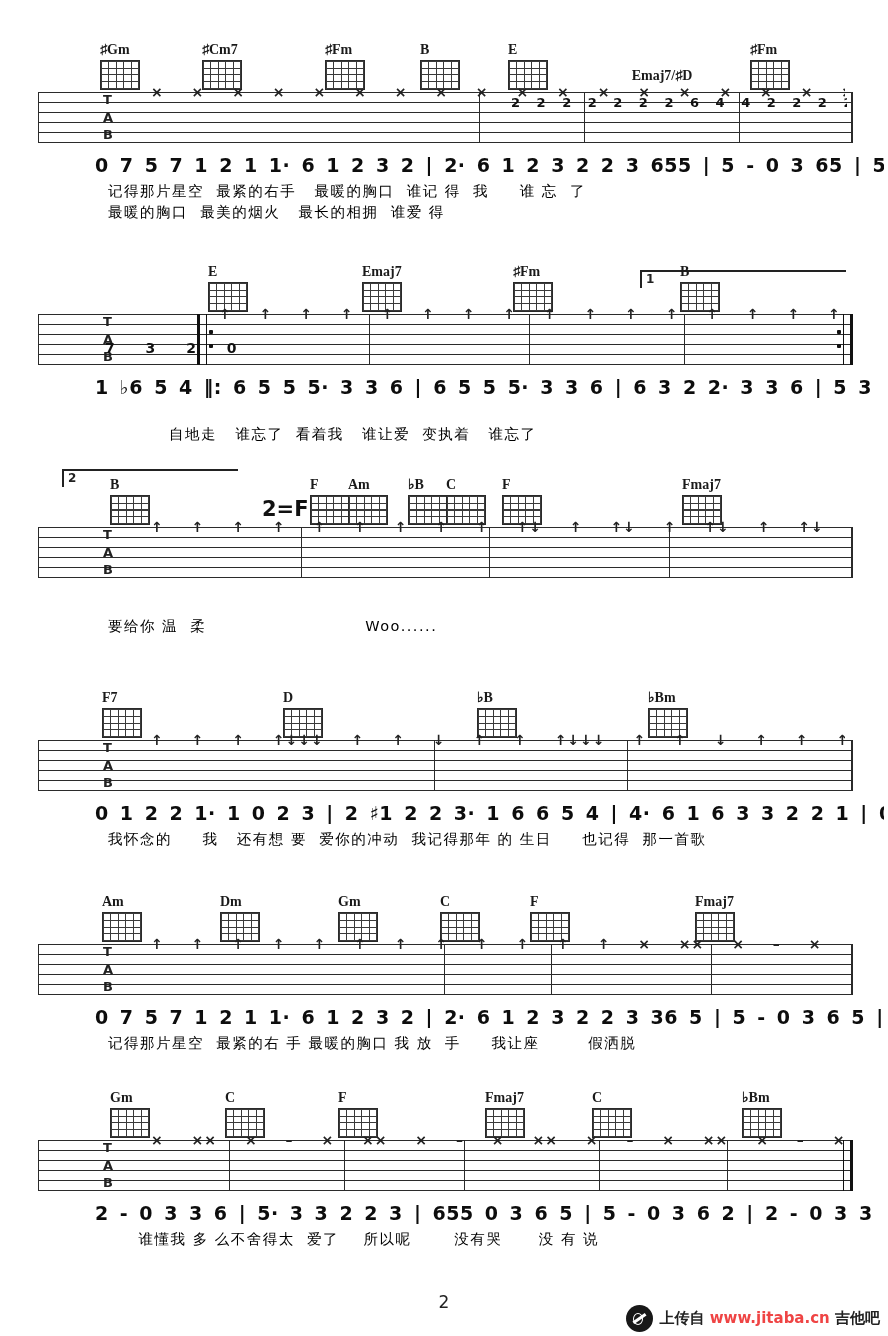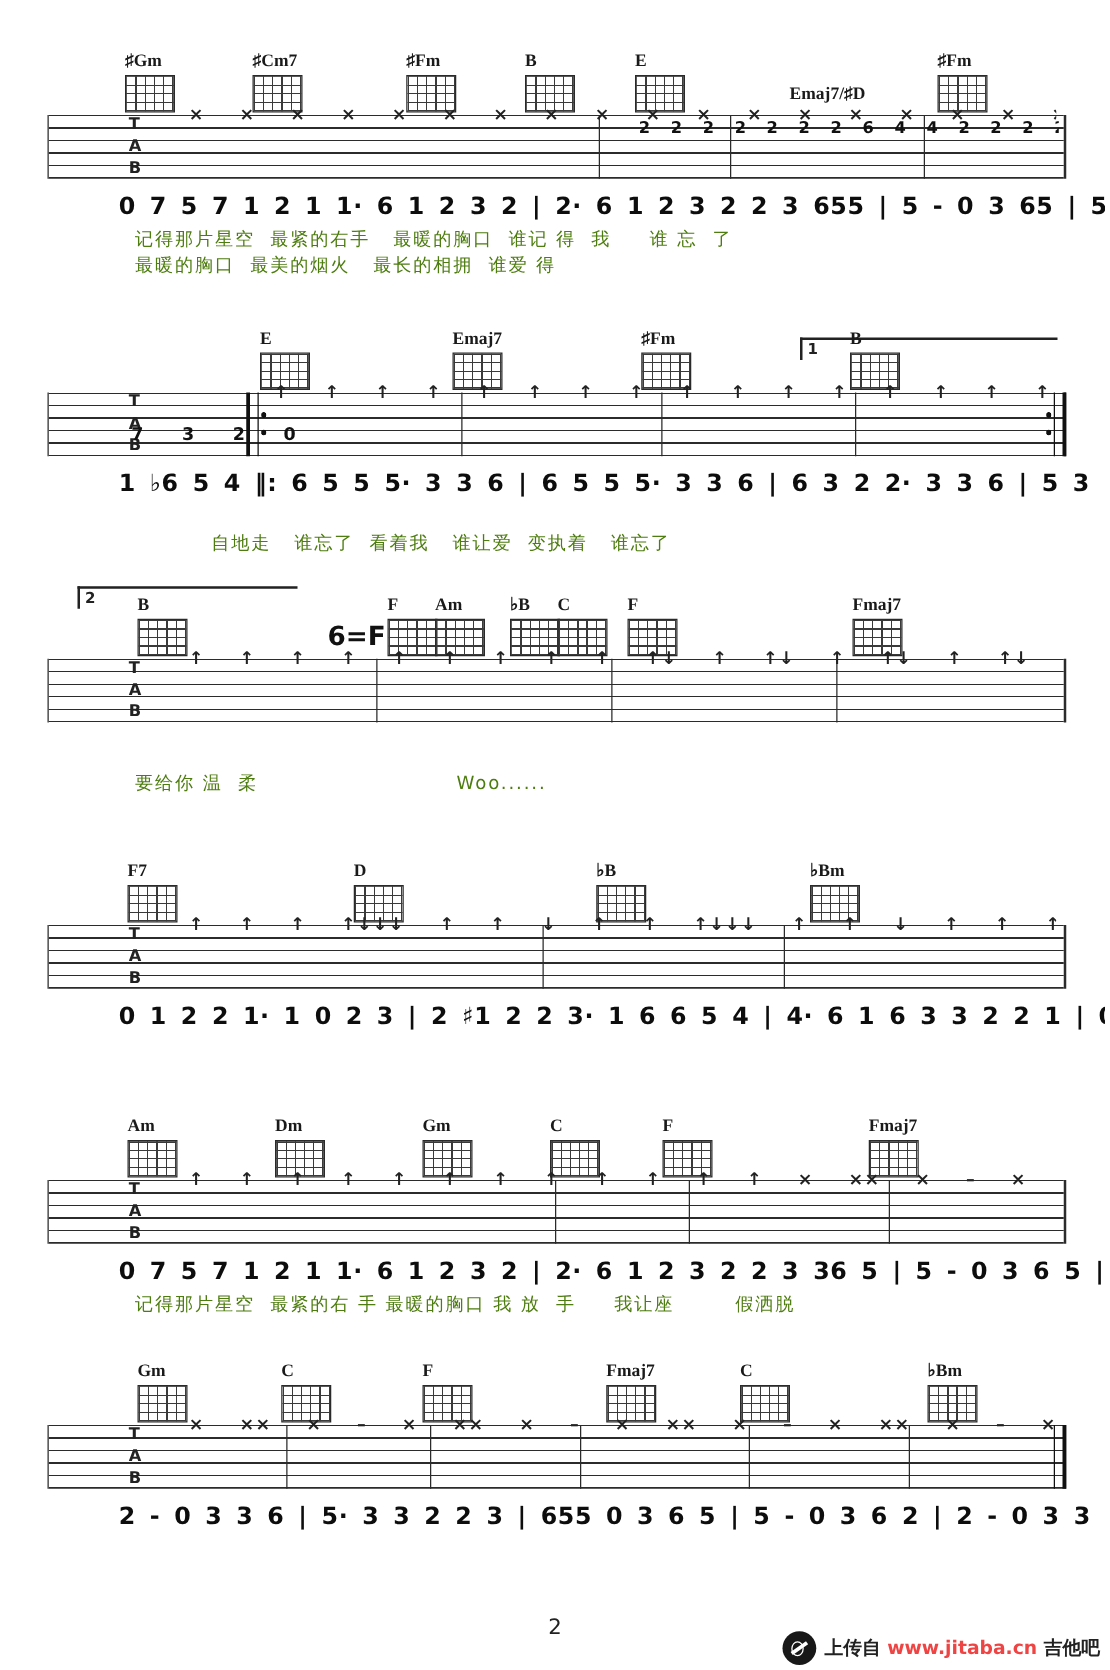--- a/index.html
+++ b/index.html
@@ -26,21 +26,21 @@
   .rpt{position:absolute;top:0;bottom:0;width:6px;border-left:3px solid #111;border-right:1px solid #111;}
   .rpt-end{position:absolute;top:0;bottom:0;right:-2px;width:6px;border-left:1px solid #111;border-right:3px solid #111;}
   .dots{position:absolute;width:4px;top:0;bottom:0;
     background:radial-gradient(circle 2px at 2px 18px,#111 2px,transparent 2.5px),
                radial-gradient(circle 2px at 2px 32px,#111 2px,transparent 2.5px);}
   .volta{position:absolute;height:16px;border-top:2px solid #222;border-left:2px solid #222;
     font-size:12px;font-weight:bold;color:#222;padding:0 0 0 4px;}
   .keysig{position:absolute;font-size:21px;font-weight:bold;color:#111;}
   .melody{position:absolute;top:124px;left:95px;right:4px;font-size:19px;font-weight:bold;color:#0d0d0d;
     white-space:nowrap;overflow:hidden;letter-spacing:0.5px;word-spacing:4px;}
-  .lyric{position:absolute;top:152px;left:108px;right:4px;font-size:14.5px;color:#4d7c0f;
+  .lyric{position:absolute;top:152px;left:108px;right:4px;font-size:14.5px;color:#000000;
     white-space:pre;overflow:hidden;letter-spacing:1.5px;}
   .lyric.l2{top:173px;}
   .pagenum{position:absolute;bottom:24px;left:50%;transform:translateX(-50%);font-size:17px;color:#222;}
   .watermark{position:absolute;right:8px;bottom:4px;display:flex;align-items:center;gap:7px;}
   .wm-logo{width:27px;height:27px;border-radius:50%;background:#181818;position:relative;flex:0 0 auto;}
   .wm-logo::before{content:"";position:absolute;left:6px;top:12px;width:15px;height:3px;background:#fff;transform:rotate(-35deg);}
   .wm-logo::after{content:"";position:absolute;left:7px;top:8px;width:8px;height:10px;border:1.5px solid #fff;border-radius:50%;}
   .wm-text{font-size:15px;font-weight:bold;color:#222;white-space:nowrap;}
   .wm-url{font-weight:bold;}
 </style>
@@ -131,21 +131,21 @@
       <div class="dots" style="right:10px"></div>
       <div class="rpt-end"></div>
       <div class="marks" style="left:180px">↑ ↑ ↑ ↑ ↑ ↑ ↑ ↑ ↑ ↑ ↑ ↑ ↑ ↑ ↑ ↑ ↑ ↑ ↑ ↑</div>
     </div>
     <div class="melody">1 ♭6 5 4 ‖: 6 5 5 5·  3 3 6 | 6 5 5 5·  3 3 6 | 6 3 2 2·  3 3 6 | 5 3 3 2 3 2 3 3 6 :‖</div>
     <div class="lyric l2">          自地走   谁忘了  看着我   谁让爱  变执着   谁忘了</div>
   </section>
 
   <section class="system" style="top:465px">
     <div class="volta" style="top:4px;left:62px;width:170px"><span>2</span></div>
-    <div class="keysig" style="top:32px;left:262px">6=F</div>
+    <div class="keysig" style="top:32px;left:262px">2=F</div>
     <div class="chord-row">
         <div class="chord" style="left: 130px;">
           <div class="chord-name">B</div>
           <div class="chord-grid"></div>
         </div>
         <div class="chord" style="left: 330px;">
           <div class="chord-name">F</div>
           <div class="chord-grid"></div>
         </div>
         <div class="chord" style="left: 368px;">
@@ -206,20 +206,21 @@
       <div class="tab-letters">
           <span>T</span>
           <span>A</span>
           <span>B</span>
         </div>
       <div class="bar" style="left:395px"></div>
       <div class="bar" style="left:588px"></div>
       <div class="marks">↑ ↑ ↑ ↑↓↓↓ ↑ ↑ ↓ ↑ ↑ ↑↓↓↓ ↑ ↑ ↓ ↑ ↑ ↑↓↓↓ ↑ ↓</div>
     </div>
     <div class="melody">0 1 2 2 1· 1  0 2 3 | 2 ♯1 2 2 3·  1 6 6 5 4 | 4· 6 1 6 3 3 2 2 1 | 0· ♭6 1 6· ♭3 2 1 2 3 |</div>
+    <div class="lyric">我怀念的     我   还有想 要  爱你的冲动  我记得那年 的 生日     也记得  那一首歌</div>
   </section>
 
   <section class="system" style="top:882px">
     <div class="chord-row">
         <div class="chord" style="left: 122px;">
           <div class="chord-name">Am</div>
           <div class="chord-grid"></div>
         </div>
         <div class="chord" style="left: 240px;">
           <div class="chord-name">Dm</div>
@@ -292,20 +293,21 @@
         </div>
       <div class="bar" style="left:190px"></div>
       <div class="bar" style="left:305px"></div>
       <div class="bar" style="left:425px"></div>
       <div class="bar" style="left:560px"></div>
       <div class="bar" style="left:688px"></div>
       <div class="rpt-end"></div>
       <div class="marks">× ×× ×  –  × ×× ×  –  × ×× ×  –  × ×× ×  –  × ×× ×  –  × ×× ×  –</div>
     </div>
     <div class="melody">2 - 0 3 3 6 | 5· 3 3 2 2 3 | 655 0 3 6 5 | 5 - 0 3 6 2 | 2 - 0 3 3 6 | 1 - - - ‖</div>
+    <div class="lyric">     谁懂我 多 么不舍得太  爱了    所以呢       没有哭      没 有 说</div>
   </section>
 
   <div class="pagenum">2</div>
   <div class="watermark">
     <div class="wm-logo"></div>
     <div class="wm-text" style="color: rgb(34, 34, 34);">
       <span>上传自</span>
       <span class="wm-url" id="wm-url" style="color: #ef4444;">www.jitaba.cn</span>
       <span>吉他吧</span>
     </div>

